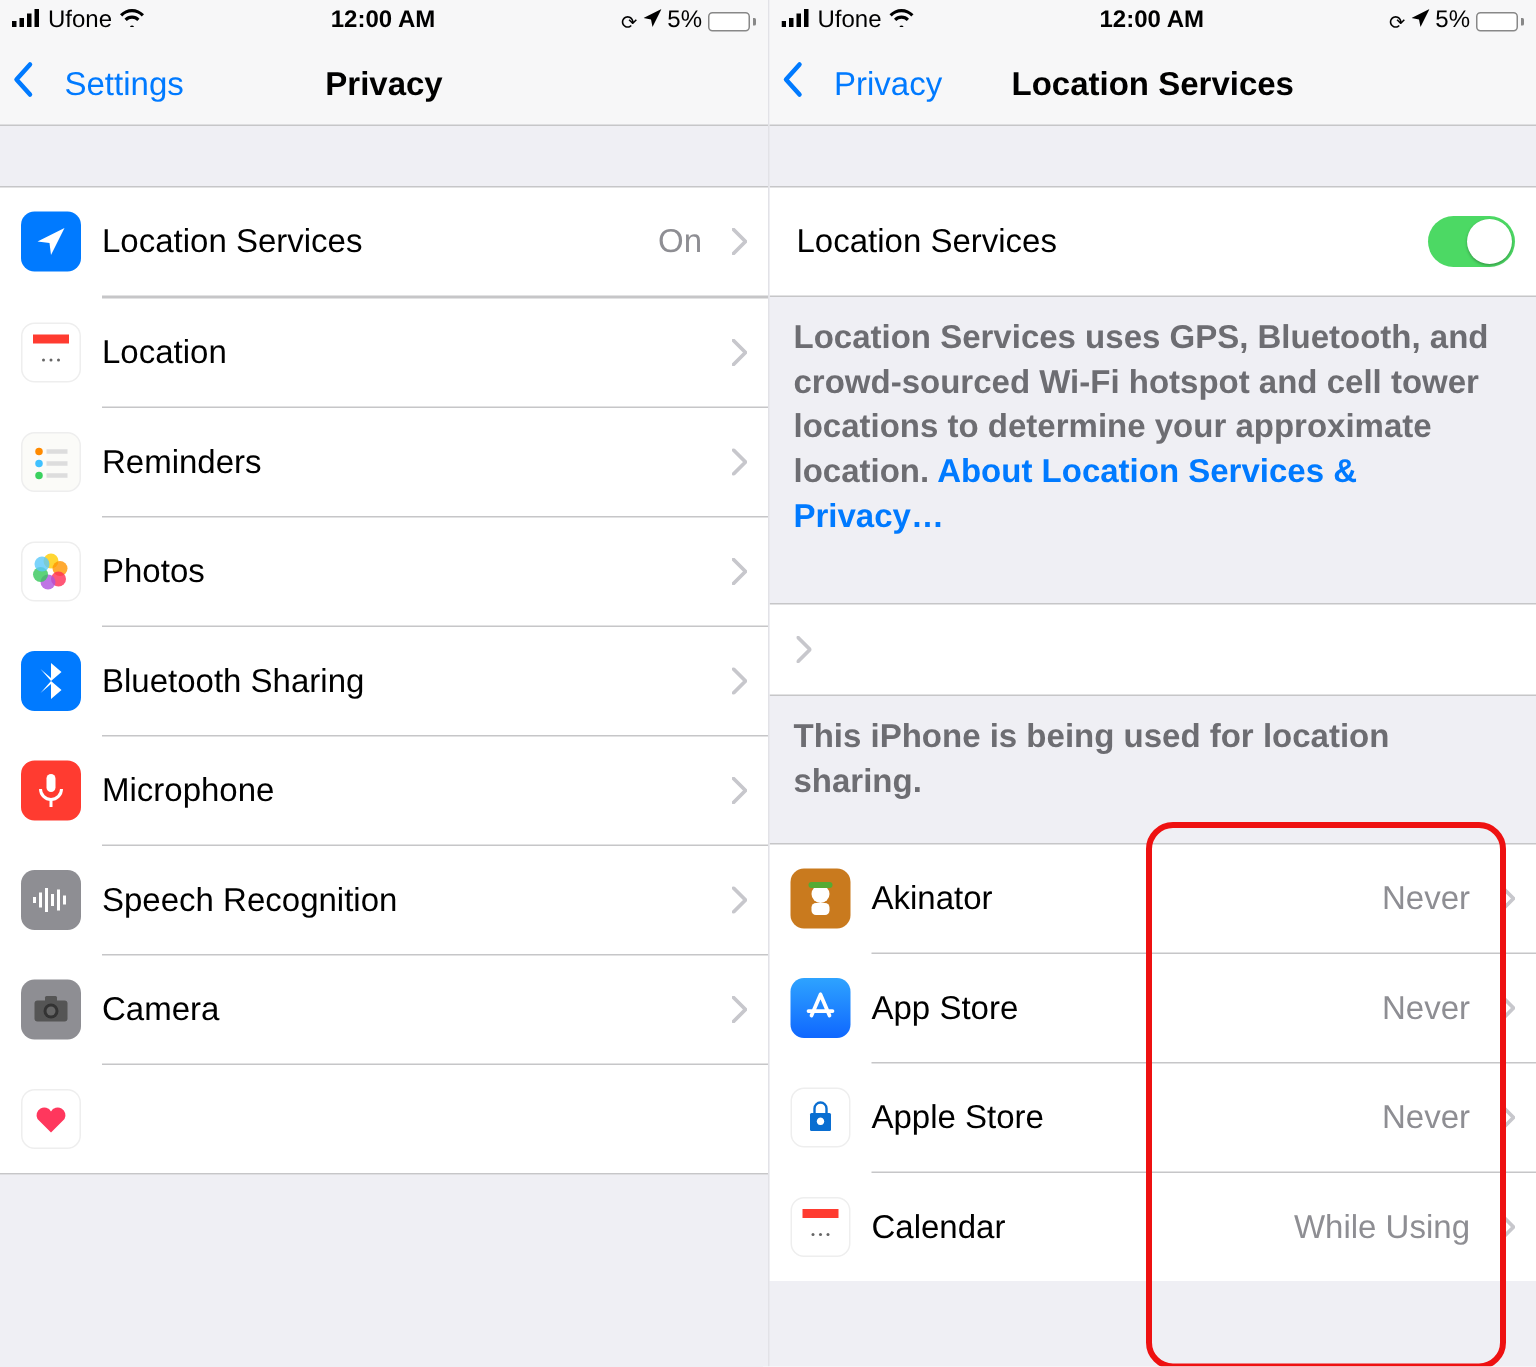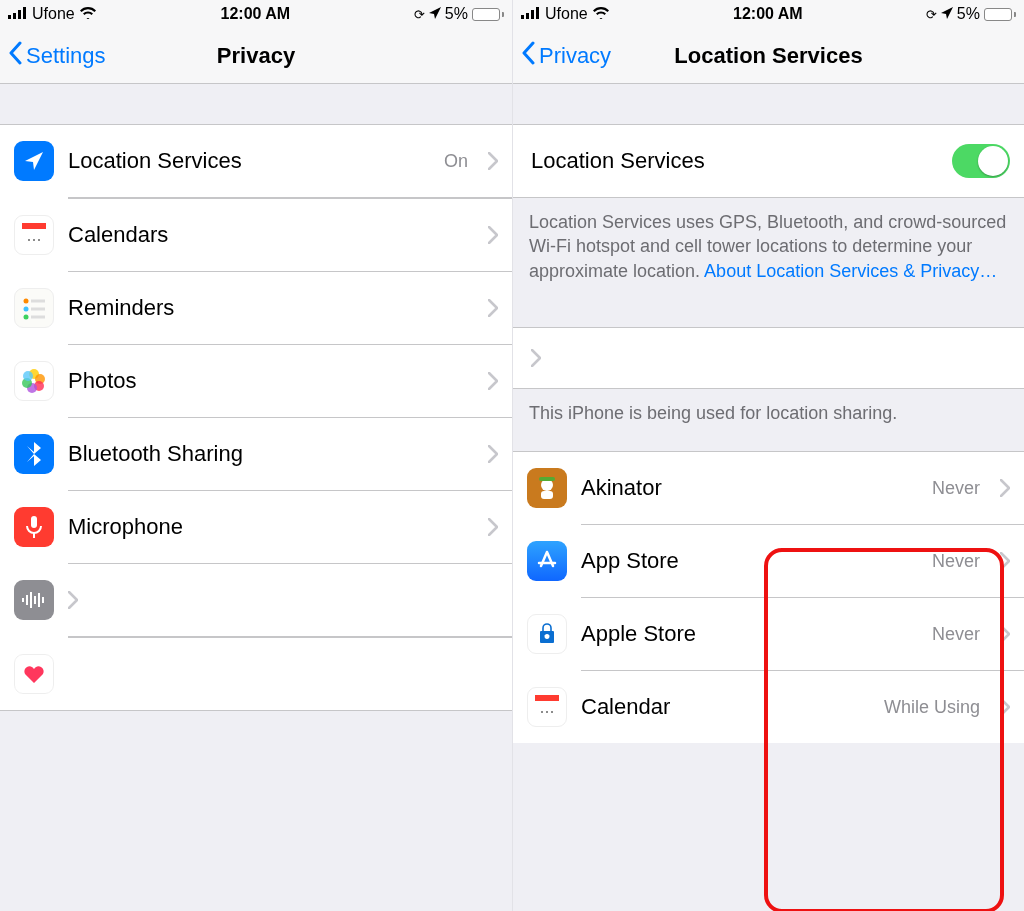--- a/index.html
+++ b/index.html
@@ -39,21 +39,21 @@
     display: flex;
     align-items: center;
     position: relative;
     padding: 0 8px;
   }
   .nav-back {
     display: flex;
     align-items: center;
     color: #007aff;
     font-size: 22px;
-    gap: 2px;
+    gap: 19px;
     cursor: pointer;
   }
   .nav-title {
     position: absolute;
     left: 50%;
     transform: translateX(-50%);
     font-size: 22px;
     font-weight: 600;
     color: #000;
   }
@@ -68,43 +68,44 @@
     align-items: center;
     gap: 14px;
   }
   .divider { height: 1px; background: #c6c6c8; margin-left: 68px; }
   .cell .label {
     flex: 1;
     font-size: 22px;
     color: #000;
   }
   .cell .value {
-    font-size: 18px;
+    font-size: 22px;
     color: #8e8e93;
     margin-right: 6px;
   }
   .chevron { color: #c7c7cc; font-size: 22px; display:flex; align-items:center; }
   .app-icon {
     width: 40px; height: 40px; border-radius: 9px;
     display: flex; align-items: center; justify-content: center;
     flex-shrink: 0;
   }
   .toggle {
     width: 58px; height: 34px; border-radius: 20px; position: relative;
     background: #4cd964;
   }
   .toggle .knob {
     position: absolute; top: 2px; right: 2px; width: 30px; height: 30px;
     background: #fff; border-radius: 50%; box-shadow: 0 1px 2px rgba(0,0,0,0.3);
   }
   .footer-text {
     padding: 12px 16px 14px 16px;
-    font-size: 18px;
+    font-size: 22px;
     color: #6d6d72;
     line-height: 1.35;
+    font-weight: bold;
   }
   .footer-text .link { color: #007aff; }
   .battery {
     display: inline-flex; align-items: center; gap: 2px;
   }
   .battery-body {
     width: 28px; height: 13px; border: 1px solid #888; border-radius: 3px;
     position: relative; background: #fff;
   }
   .battery-body.red .fill { background: #ff3b30; width: 5%; height:100%; border-radius:1px 0 0 1px; }
@@ -195,21 +196,21 @@
 
       <div class="cell tall">
         <div class="app-icon" style="background:#fff;border:1px solid #eee">
           <svg width="30" height="30" viewBox="0 0 30 30">
               <rect x="3" y="3" width="24" height="6" fill="#ff3b30"></rect>
               <circle cx="10" cy="20" r="1" fill="#666"></circle>
               <circle cx="15" cy="20" r="1" fill="#666"></circle>
               <circle cx="20" cy="20" r="1" fill="#666"></circle>
             </svg>
         </div>
-        <span class="label">Calendars</span>
+        <span class="label">Location</span>
         <span class="chevron">
             <svg width="10" height="18" viewBox="0 0 10 18">
               <path d="M1 1 L9 9 L1 17" fill="none" stroke="#c7c7cc" stroke-width="2.5" stroke-linecap="round" stroke-linejoin="round"></path>
             </svg>
           </span>
       </div>
       <div class="divider"></div>
 
       <div class="cell tall">
         <div class="app-icon" style="background:#fbfbf8;border:1px solid #eee">
@@ -287,28 +288,45 @@
         <div class="app-icon" style="background:#8e8e93">
           <svg width="28" height="20" viewBox="0 0 28 20">
               <rect x="2" y="8" width="2" height="4" fill="#fff"></rect>
               <rect x="6" y="5" width="2" height="10" fill="#fff"></rect>
               <rect x="10" y="2" width="2" height="16" fill="#fff"></rect>
               <rect x="14" y="6" width="2" height="8" fill="#fff"></rect>
               <rect x="18" y="3" width="2" height="14" fill="#fff"></rect>
               <rect x="22" y="7" width="2" height="6" fill="#fff"></rect>
             </svg>
         </div>
-        <span class="chevron">
-            <svg width="10" height="18" viewBox="0 0 10 18">
-              <path d="M1 1 L9 9 L1 17" fill="none" stroke="#c7c7cc" stroke-width="2.5" stroke-linecap="round" stroke-linejoin="round"></path>
-            </svg>
-          </span>
-      </div>
-      <div class="divider"></div>
-
+        <span class="label">Speech Recognition</span>
+        <span class="chevron">
+            <svg width="10" height="18" viewBox="0 0 10 18">
+              <path d="M1 1 L9 9 L1 17" fill="none" stroke="#c7c7cc" stroke-width="2.5" stroke-linecap="round" stroke-linejoin="round"></path>
+            </svg>
+          </span>
+      </div>
+      <div class="divider"></div>
+
+      <div class="cell tall">
+        <div class="app-icon" style="background:#8e8e93">
+          <svg width="26" height="20" viewBox="0 0 26 20">
+              <rect x="2" y="4" width="22" height="14" rx="2" fill="#555"></rect>
+              <circle cx="13" cy="11" r="5" fill="#333"></circle>
+              <circle cx="13" cy="11" r="3" fill="#666"></circle>
+              <rect x="9" y="1" width="8" height="4" rx="1" fill="#555"></rect>
+            </svg>
+        </div>
+        <span class="label">Camera</span>
+        <span class="chevron">
+            <svg width="10" height="18" viewBox="0 0 10 18">
+              <path d="M1 1 L9 9 L1 17" fill="none" stroke="#c7c7cc" stroke-width="2.5" stroke-linecap="round" stroke-linejoin="round"></path>
+            </svg>
+          </span>
+      </div>
       <div class="divider"></div>
 
       <div class="cell tall" style="opacity:0.95">
         <div class="app-icon" style="background:#fff;border:1px solid #eee">
           <svg width="24" height="24" viewBox="0 0 24 24">
               <path d="M12 21 L3 12 a5 5 0 0 1 9-5 a5 5 0 0 1 9 5 Z" fill="#ff2d55"></path>
             </svg>
         </div>
       </div>
     </div>

